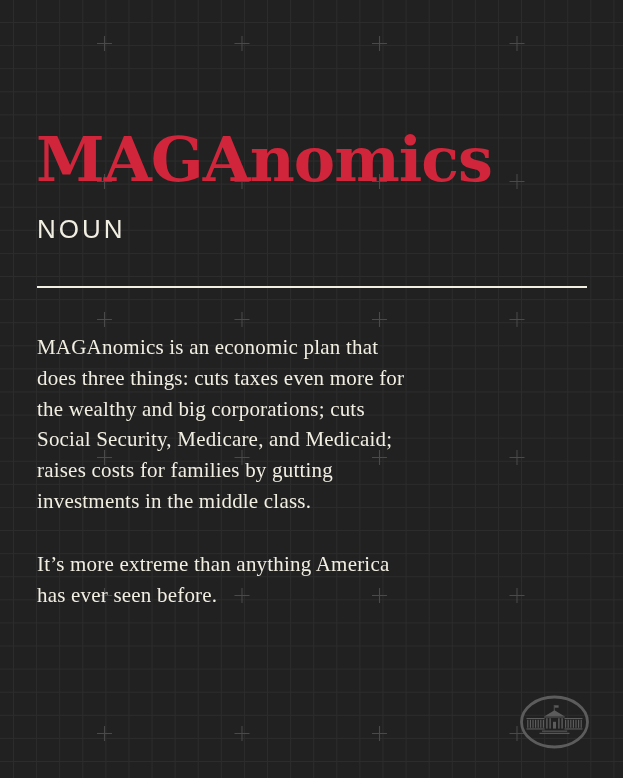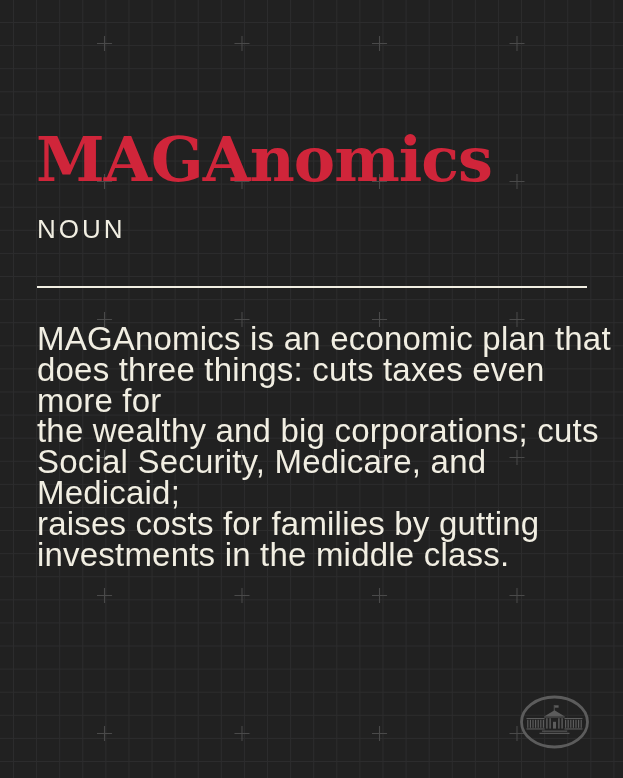--- a/index.html
+++ b/index.html
@@ -54,26 +54,27 @@
     position: absolute;
     left: 37px;
     top: 286px;
     width: 550px;
     height: 2px;
     background: #f1eee2;
   }
   .body-block {
     position: absolute;
     left: 37px;
-    top: 324px;
+    top: 332px;
     width: 585px;
     color: #f1eee2;
-    font-size: 33px;
+    font-size: 21px;
     line-height: 30.8px;
     letter-spacing: 0.2px;
+    font-family: Liberation Serif, serif;
   }
   .body-block p {
     margin: 0;
     white-space: pre-line;
   }
   .body-block p.tagline {
     margin-top: 32px;
   }
   .logo {
     position: absolute;
@@ -103,20 +104,22 @@
 
   <div class="rule"></div>
 
   <div class="body-block">
     <p class="definition">MAGAnomics is an economic plan that
 does three things: cuts taxes even more for
 the wealthy and big corporations; cuts
 Social Security, Medicare, and Medicaid;
 raises costs for families by gutting
 investments in the middle class.</p>
+    <p class="tagline">It’s more extreme than anything America
+has ever seen before.</p>
   </div>
 
   <svg class="logo" viewBox="0 0 73 56" xmlns="http://www.w3.org/2000/svg" aria-hidden="true">
     <ellipse cx="36.5" cy="28" rx="33" ry="25" fill="none" stroke="#5c5c5c" stroke-width="2.8"></ellipse>
     <g fill="#5c5c5c">
 
       <rect x="35.8" y="11" width="0.8" height="6"></rect>
       <rect x="36.6" y="11.3" width="4" height="2.4"></rect>
 
       <polygon points="27,22 46,22 36.5,16.2"></polygon>

